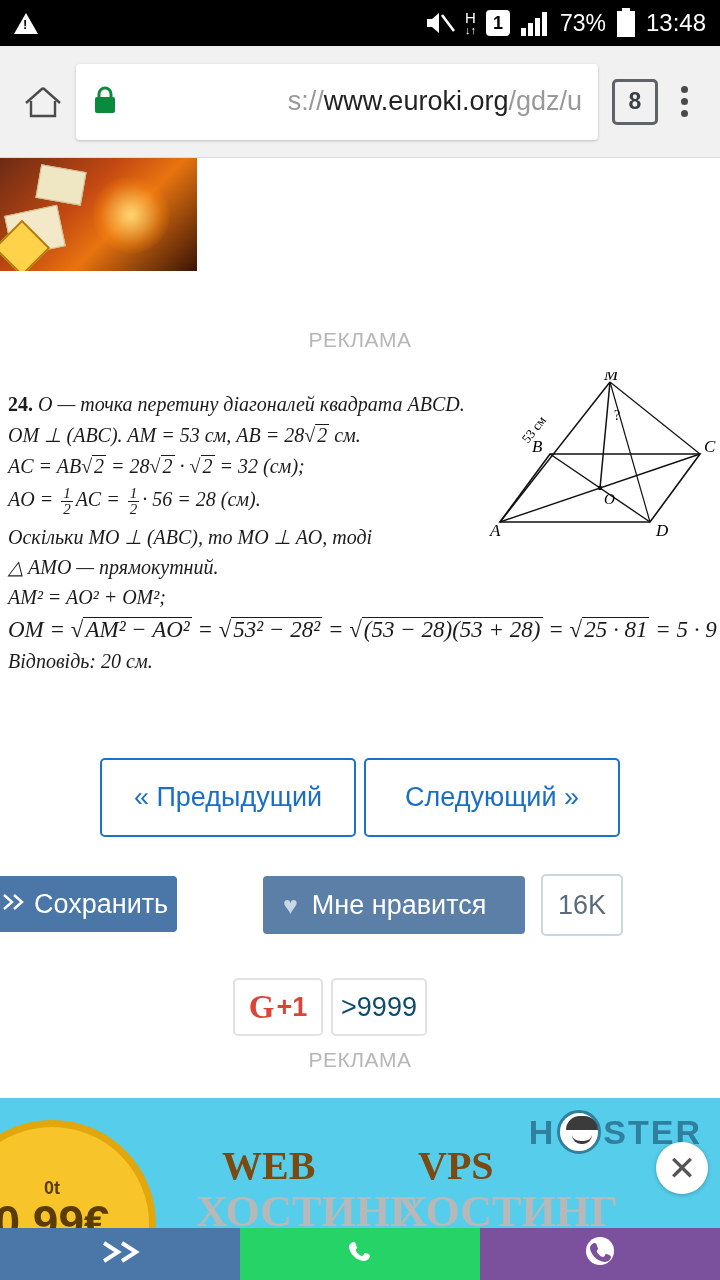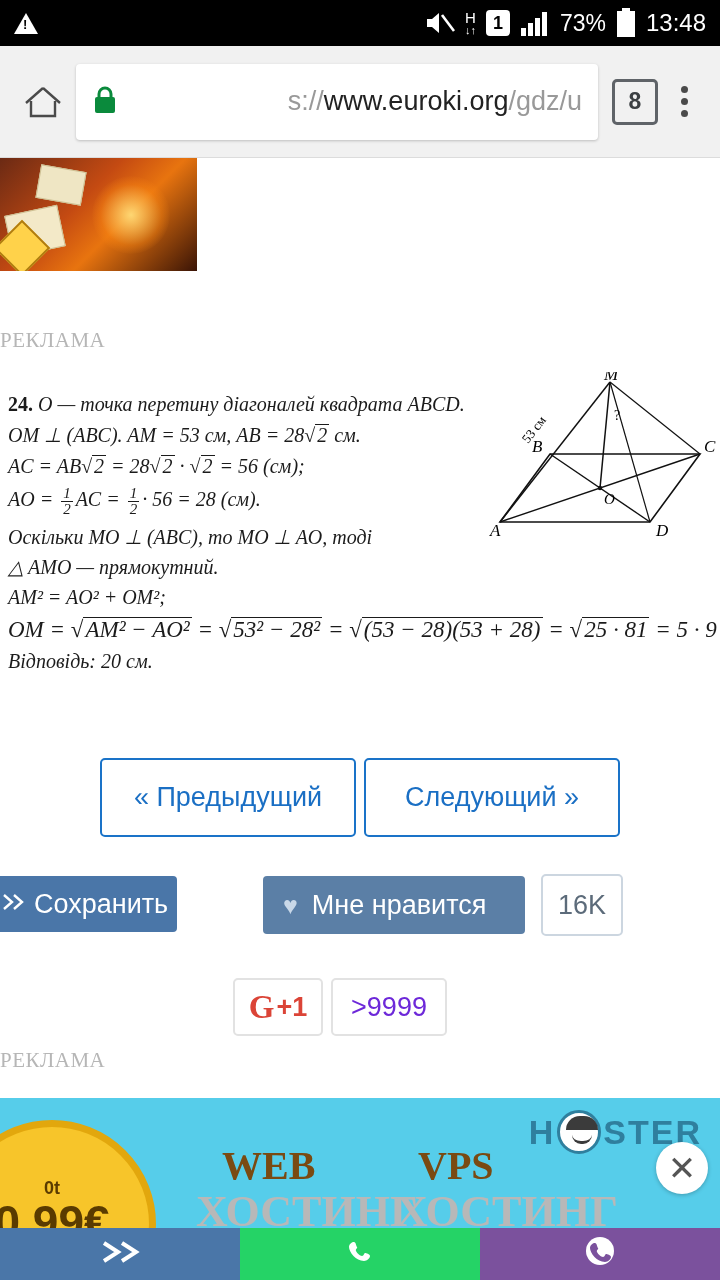--- a/index.html
+++ b/index.html
@@ -83,21 +83,21 @@
   .ad-top .gem {
     position: absolute; left: 2px; top: 70px; width: 40px; height: 40px;
     background: #ffd24a; transform: rotate(45deg); border: 2px solid #b07c10;
   }
   .ad-top .glow {
     position: absolute; left: 92px; top: 18px; width: 78px; height: 78px;
     border-radius: 50%; background: radial-gradient(circle, rgba(255,220,120,.95) 0%, rgba(255,140,20,.35) 55%, rgba(0,0,0,0) 72%);
   }
 
   .reklama {
-    color: #b6b6b6; font-size: 21px; letter-spacing: .5px; font-family: Liberation Serif, serif;
+    text-align: center; color: #b6b6b6; font-size: 21px; letter-spacing: .5px;
   }
   .reklama.top { position: absolute; left: 0; top: 170px; width: 100%; }
   .reklama.bottom { position: absolute; left: 0; top: 890px; width: 100%; }
 
   
   .solution {
     position: absolute; left: 0; top: 236px; width: 720px; height: 290px;
     font-family: "Liberation Serif", serif; color: #1b1b1b;
   }
   .sol-text { position: absolute; left: 8px; top: 0; width: 470px; }
@@ -143,23 +143,23 @@
 
   .gplusrow { position: absolute; left: 0; top: 820px; width: 100%; }
   .gplus {
     position: absolute; left: 233px; top: 0; width: 90px; height: 58px;
     border: 2px solid #e2e2e2; border-radius: 5px; background: #fff;
     display: flex; align-items: center; justify-content: center; gap: 2px;
   }
   .gplus .g { color: #db4437; font-size: 33px; font-weight: bold; font-family: "Liberation Serif", serif; }
   .gplus .p { color: #db4437; font-size: 27px; font-weight: bold; }
   .gcount {
-    position: absolute; left: 331px; top: 0; width: 116px; height: 58px;
+    position: absolute; left: 331px; top: 0; width: 96px; height: 58px;
     border: 2px solid #e2e2e2; border-radius: 5px; background: #fff;
-    color: #6d28d9; font-size: 27px; display: flex; align-items: center; justify-content: center;
+    color: #0c4a6e; font-size: 27px; display: flex; align-items: center; justify-content: center;
   }
 
   
   .adbanner {
     position: absolute; left: 0; top: 940px; width: 720px; height: 182px;
     background: #56cdea; overflow: hidden;
   }
   .coin {
     position: absolute; left: -52px; top: 22px; width: 208px; height: 208px;
     border-radius: 50%; background: #f7c52a; border: 7px solid #e2a70d;
@@ -288,21 +288,21 @@
     <div class="solution">
       <div class="sol-text">
         <div class="sol-line">
           <b>24.</b>
           <i>O — точка перетину діагоналей квадрата ABCD.</i>
         </div>
         <div class="sol-line i">
           <span>OM ⊥ (ABC). AM = 53 см,  AB = 28</span><span class="rad"><span class="sign">√</span><span class="body">2</span></span><span> см.</span>
         </div>
         <div class="sol-line i">
-          <span>AC = AB</span><span class="rad"><span class="sign">√</span><span class="body">2</span></span><span> = 28</span><span class="rad"><span class="sign">√</span><span class="body">2</span></span><span> · </span><span class="rad"><span class="sign">√</span><span class="body">2</span></span><span> = 56  (см);</span>
+          <span>AC = AB</span><span class="rad"><span class="sign">√</span><span class="body">2</span></span><span> = 28</span><span class="rad"><span class="sign">√</span><span class="body">2</span></span><span> · </span><span class="rad"><span class="sign">√</span><span class="body">2</span></span><span> = 32  (см);</span>
         </div>
         <div class="sol-line i">
           <span>AO = </span><span class="frac"><span class="num">1</span><span class="den">2</span></span><span>AC = </span><span class="frac"><span class="num">1</span><span class="den">2</span></span><span>· 56 = 28  (см).</span>
         </div>
         <div class="sol-line i">Оскільки MO ⊥ (ABC), то MO ⊥ AO, тоді</div>
         <div class="sol-line i">△ AMO — прямокутний.</div>
         <div class="sol-line i">AM² = AO² + OM²;</div>
         <div class="sol-line i" style="font-size:23px">
           <span>OM = </span><span class="rad"><span class="sign">√</span><span class="body">AM² − AO²</span></span><span> = </span><span class="rad"><span class="sign">√</span><span class="body">53² − 28²</span></span><span> = </span><span class="rad"><span class="sign">√</span><span class="body">(53 − 28)(53 + 28)</span></span><span> = </span><span class="rad"><span class="sign">√</span><span class="body">25 · 81</span></span><span> = 5 · 9 = 45  (см).</span>
         </div>

